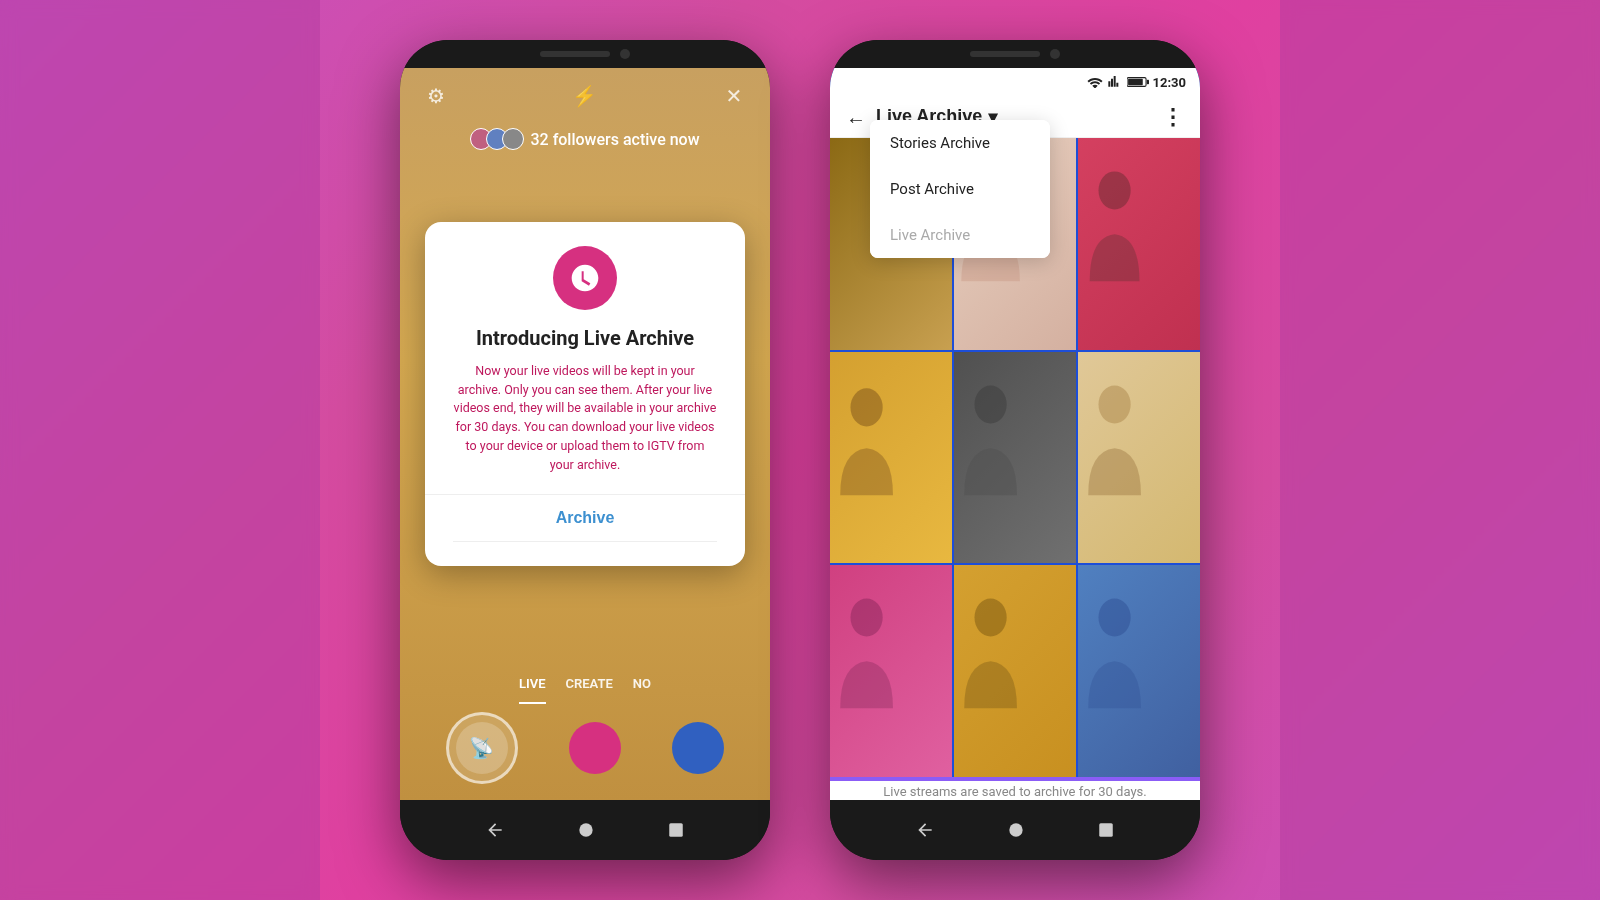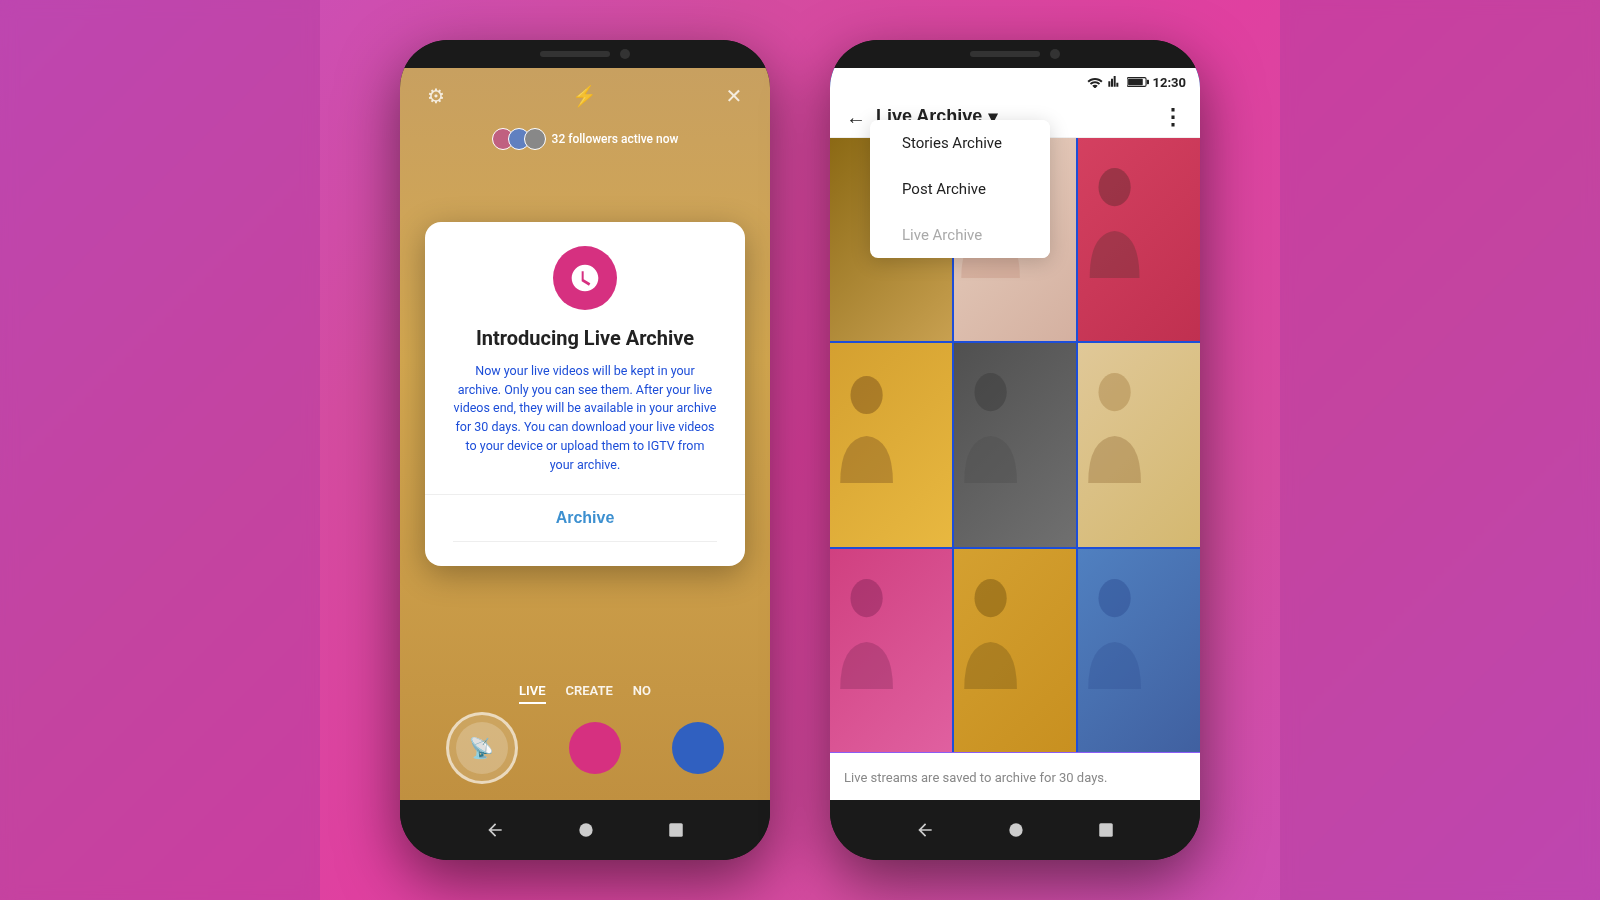--- a/index.html
+++ b/index.html
@@ -139,21 +139,21 @@
       border-radius: 50%;
       border: 1.5px solid white;
       background: #888;
       margin-left: -6px;
     }
     .avatar-circle:first-child { margin-left: 0; background: #c06080; }
     .avatar-circle:nth-child(2) { background: #6080c0; }
 
     .followers-text {
       color: white;
-      font-size: 12px;
+      font-size: 16px;
       font-weight: 500;
     }
 
     
     .modal-overlay {
       position: absolute;
       top: 0; left: 0; right: 0; bottom: 80px;
       display: flex;
       align-items: center;
       justify-content: center;
@@ -185,21 +185,21 @@
     .modal-title {
       font-size: 20px;
       font-weight: 700;
       color: #222;
       margin-bottom: 12px;
       line-height: 1.2;
     }
 
     .modal-body {
       font-size: 12.5px;
-      color: #1d4ed8;
+      color: #be185d;
       line-height: 1.5;
       margin-bottom: 20px;
     }
 
     .modal-divider {
       border: none;
       border-top: 1px solid #eee;
       margin: 0 -28px;
     }
 
@@ -243,21 +243,21 @@
       display: flex;
       gap: 20px;
       color: rgba(255,255,255,0.9);
       font-size: 13px;
       font-weight: 600;
     }
 
     .camera-mode-active {
       color: white;
       border-bottom: 2px solid white;
-      padding-bottom: 4px;
+      padding-bottom: 11px;
       text-align: center;
     }
 
     .camera-controls-row {
       display: flex;
       align-items: center;
       justify-content: space-around;
       width: 100%;
       padding: 0 20px;
     }
@@ -375,21 +375,20 @@
     .dropdown-menu {
       position: absolute;
       top: 52px;
       left: 40px;
       background: white;
       border-radius: 8px;
       box-shadow: 0 4px 20px rgba(0,0,0,0.18);
       z-index: 30;
       width: 180px;
       overflow: hidden;
-      padding-left: 12px;
     }
 
     .dropdown-item {
       padding: 14px 20px;
       font-size: 15px;
       color: #222;
       cursor: pointer;
       background: white;
     }
 
@@ -418,22 +417,23 @@
     .photo-2 { background: linear-gradient(135deg, #e8d0c0 0%, #d4b0a0 100%); }
     .photo-3 { background: linear-gradient(135deg, #d44060 0%, #c03050 100%); }
     .photo-4 { background: linear-gradient(135deg, #d4a030 0%, #e8b840 100%); }
     .photo-5 { background: linear-gradient(135deg, #505050 0%, #707070 100%); }
     .photo-6 { background: linear-gradient(135deg, #e0c898 0%, #d4b870 100%); }
     .photo-7 { background: linear-gradient(135deg, #d04080 0%, #e060a0 100%); }
     .photo-8 { background: linear-gradient(135deg, #d4a030 0%, #c89020 100%); }
     .photo-9 { background: linear-gradient(135deg, #5080c0 0%, #4060a0 100%); }
 
     .archive-footer {
-      padding: 14px;
-      border-top: 1px solid #8b5cf6;
+      padding: 0;
+      text-align: center;
+      border-top: 4px solid #8b5cf6;
       background: white;
     }
 
     .archive-footer-text {
       font-size: 13px;
       color: #888;
     }
   </style>
 </head>
 <body>

